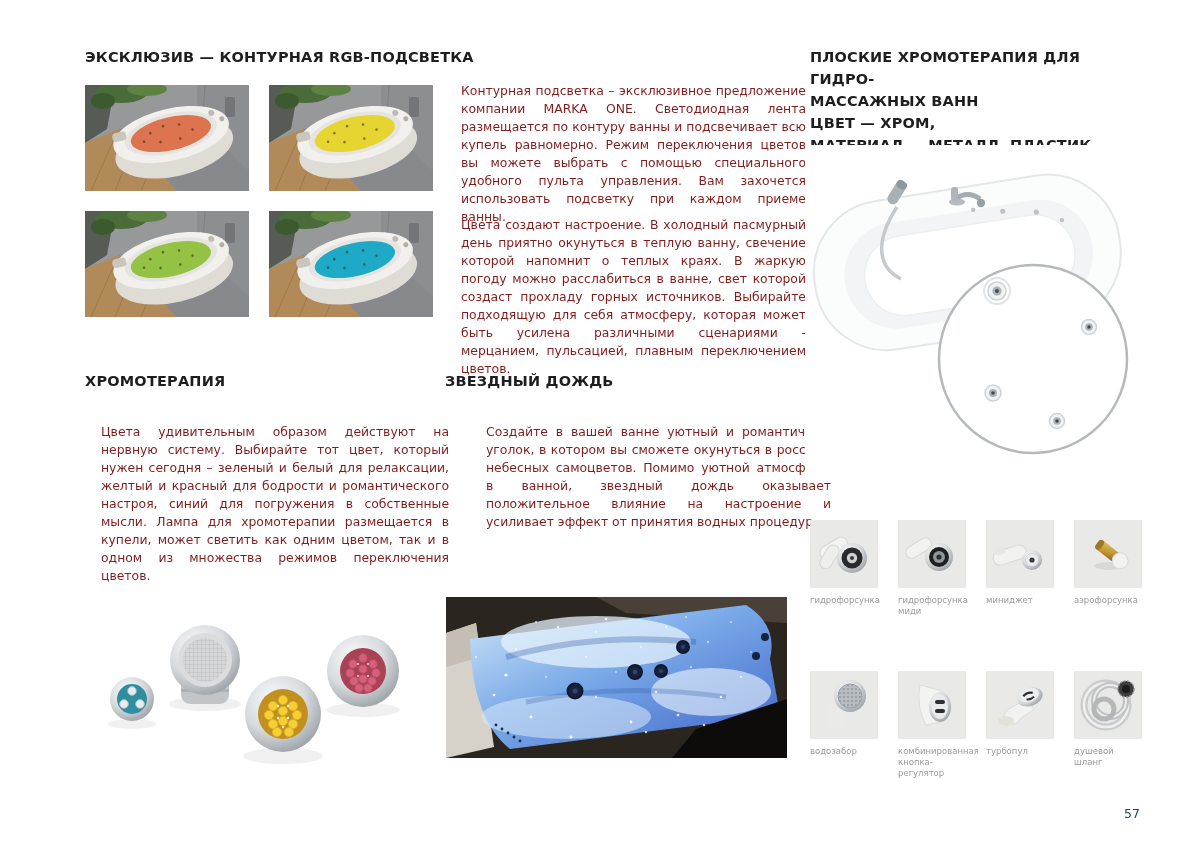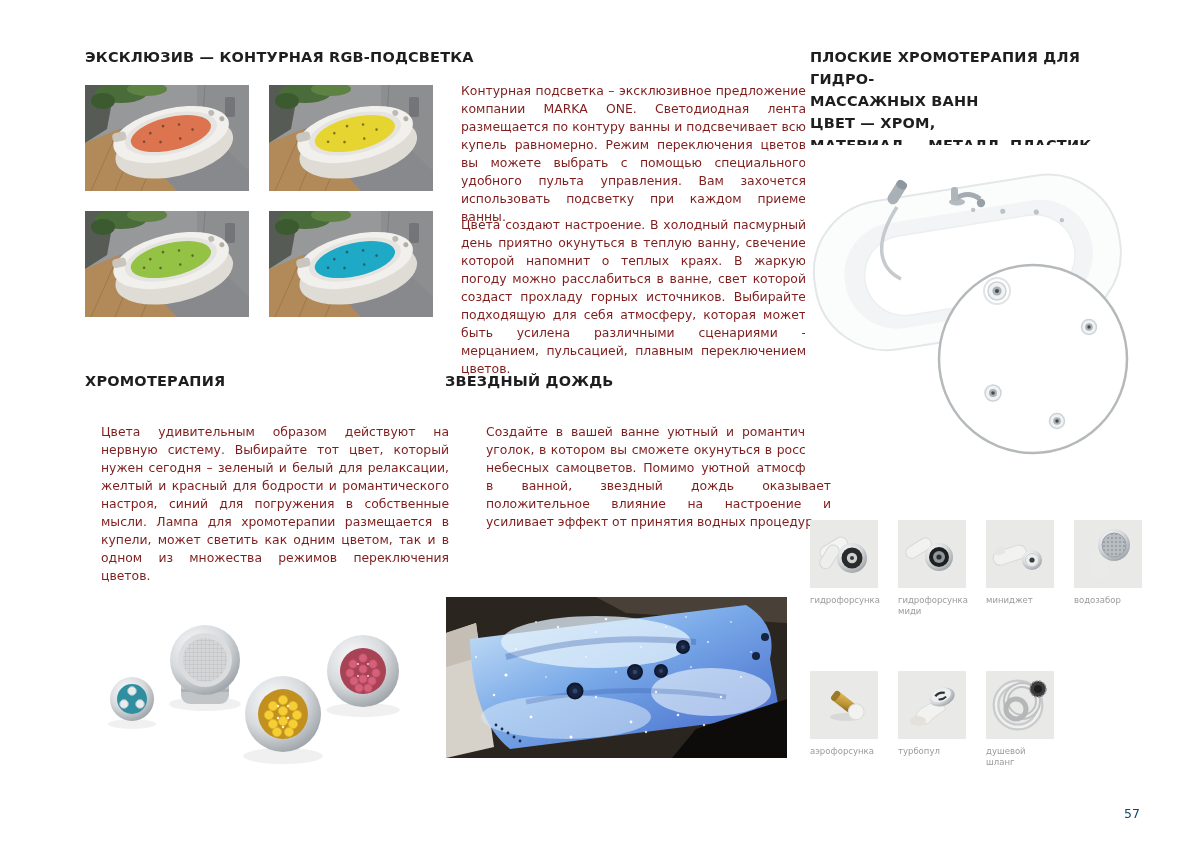--- a/index.html
+++ b/index.html
@@ -470,44 +470,57 @@
           <circle cx="46" cy="40" r="6.5" fill="#eceeef" stroke="#c9cdd0"></circle>
           <circle cx="46" cy="40" r="2.6" fill="#3a3e41"></circle>
         </svg>
       </div>
       <div class="prod-label">миниджет</div>
     </div>
 
     <div class="prod-cell">
       <div class="prod-img">
         <svg viewBox="0 0 68 68">
+          <ellipse cx="36" cy="46" rx="16" ry="4" fill="rgba(0,0,0,0.07)"></ellipse>
+          <g transform="rotate(38 34 32)">
+            <rect x="20" y="26" width="26" height="11" rx="4" fill="url(#gold)"></rect>
+            <rect x="20" y="26" width="6" height="11" rx="3" fill="#9a7a28"></rect>
+            <circle cx="49" cy="31.5" r="8" fill="#f2f2f1" stroke="#d9d9d7"></circle>
+          </g>
+        </svg>
+      </div>
+      <div class="prod-label">аэрофорсунка</div>
+    </div>
+
+    <div class="prod-cell">
+      <div class="prod-img">
+        <svg viewBox="0 0 68 68">
           <path d="M 26 58 L 26 36 Q 26 24 38 24 L 48 24" stroke="#efefee" stroke-width="14" fill="none"></path>
           <path d="M 26 58 L 26 36 Q 26 24 38 24 L 48 24" stroke="#dcdcda" stroke-width="14" fill="none" opacity="0.25"></path>
           <circle cx="40" cy="25" r="16" fill="url(#chromeR)"></circle>
           <circle cx="40" cy="25" r="12" fill="url(#mesh)"></circle>
           <circle cx="40" cy="25" r="12" fill="none" stroke="#9aa1a6"></circle>
         </svg>
       </div>
       <div class="prod-label">водозабор</div>
     </div>
 
     <div class="prod-cell">
       <div class="prod-img">
         <svg viewBox="0 0 68 68">
-          <ellipse cx="36" cy="46" rx="16" ry="4" fill="rgba(0,0,0,0.07)"></ellipse>
-          <g transform="rotate(38 34 32)">
-            <rect x="20" y="26" width="26" height="11" rx="4" fill="url(#gold)"></rect>
-            <rect x="20" y="26" width="6" height="11" rx="3" fill="#9a7a28"></rect>
-            <circle cx="49" cy="31.5" r="8" fill="#f2f2f1" stroke="#d9d9d7"></circle>
-          </g>
-        </svg>
-      </div>
-      <div class="prod-label">аэрофорсунка</div>
-    </div>
-
+          <path d="M 22 14 L 44 20 L 46 50 L 28 54 Q 18 36 22 14 Z" fill="#f3f3f2" stroke="#dededc"></path>
+          <ellipse cx="42" cy="36" rx="11" ry="15" fill="url(#chromeR)"></ellipse>
+          <ellipse cx="42" cy="36" rx="8" ry="12" fill="#e8eaeb"></ellipse>
+          <rect x="37" y="29" width="10" height="4" rx="2" fill="#2c2e30"></rect>
+          <rect x="37" y="38" width="10" height="4" rx="2" fill="#2c2e30"></rect>
+        </svg>
+      </div>
+      <div class="prod-label">комбинированная
+кнопка-регулятор</div>
+    </div>
 
     <div class="prod-cell">
       <div class="prod-img">
         <svg viewBox="0 0 68 68">
           <path d="M 18 52 Q 16 40 26 36 L 40 28 L 48 38 L 34 48 Q 30 56 18 52 Z" fill="#f2f2f1" stroke="#dcdcda"></path>
           <ellipse cx="20" cy="50" rx="8" ry="5" fill="#e4e1da"></ellipse>
           <g transform="rotate(-20 44 26)">
             <ellipse cx="44" cy="26" rx="13" ry="9" fill="url(#chromeR)"></ellipse>
             <ellipse cx="44" cy="24" rx="10" ry="6.5" fill="#eceeef"></ellipse>
             <path d="M 38 23 q 5 -3 10 0" stroke="#2e3133" stroke-width="2.4" fill="none"></path>

